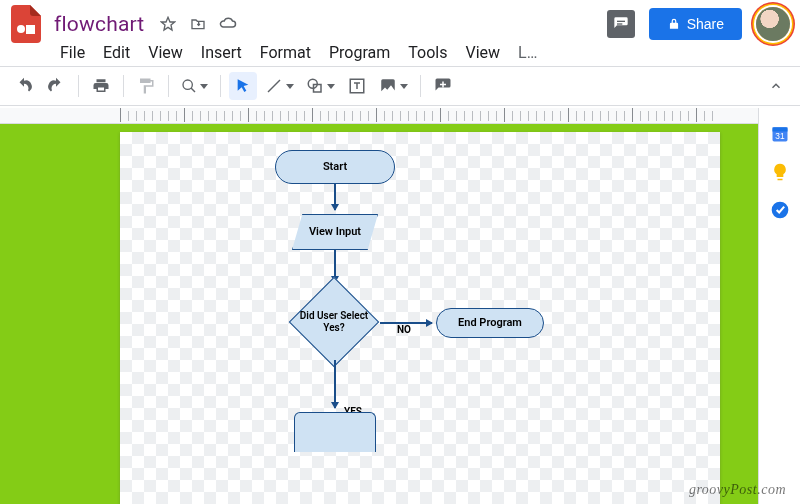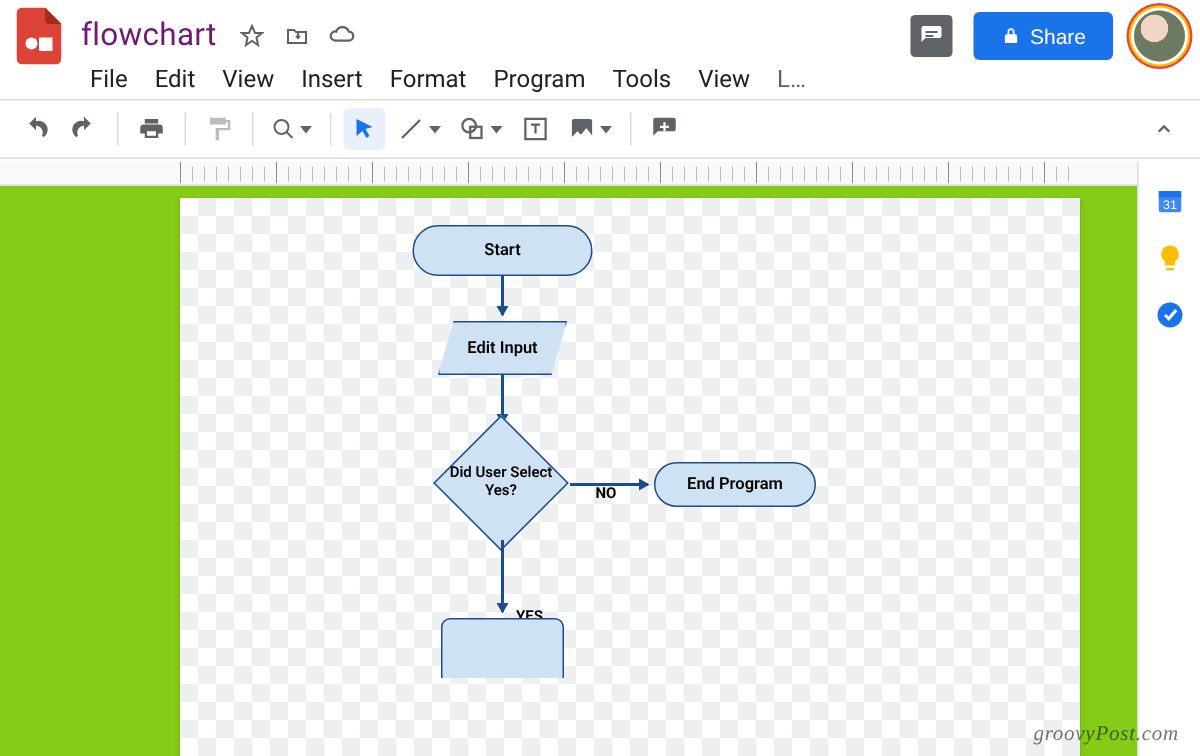--- a/index.html
+++ b/index.html
@@ -315,21 +315,21 @@
   <div class="canvas">
     <div class="checker"></div>
 
     <div class="node terminator" style="left:155px; top:18px; width:120px;">
       <span>Start</span>
     </div>
 
     <div class="arrow arrow-v" style="left:214px; top:52px; height:26px;"></div>
 
     <div class="node parallelogram" style="left:172px; top:82px; width:86px;">
-      <span>Edit Input</span>
+      <span>View Input</span>
     </div>
 
     <div class="arrow arrow-v" style="left:214px; top:118px; height:32px;"></div>
 
     <div class="node diamond" style="left:168px; top:152px;">
       <div class="diamond-inner"></div>
       <div class="diamond-label">Did User Select Yes?</div>
     </div>
 
     <div class="arrow arrow-h" style="left:260px; top:190px; width:52px;"></div>

